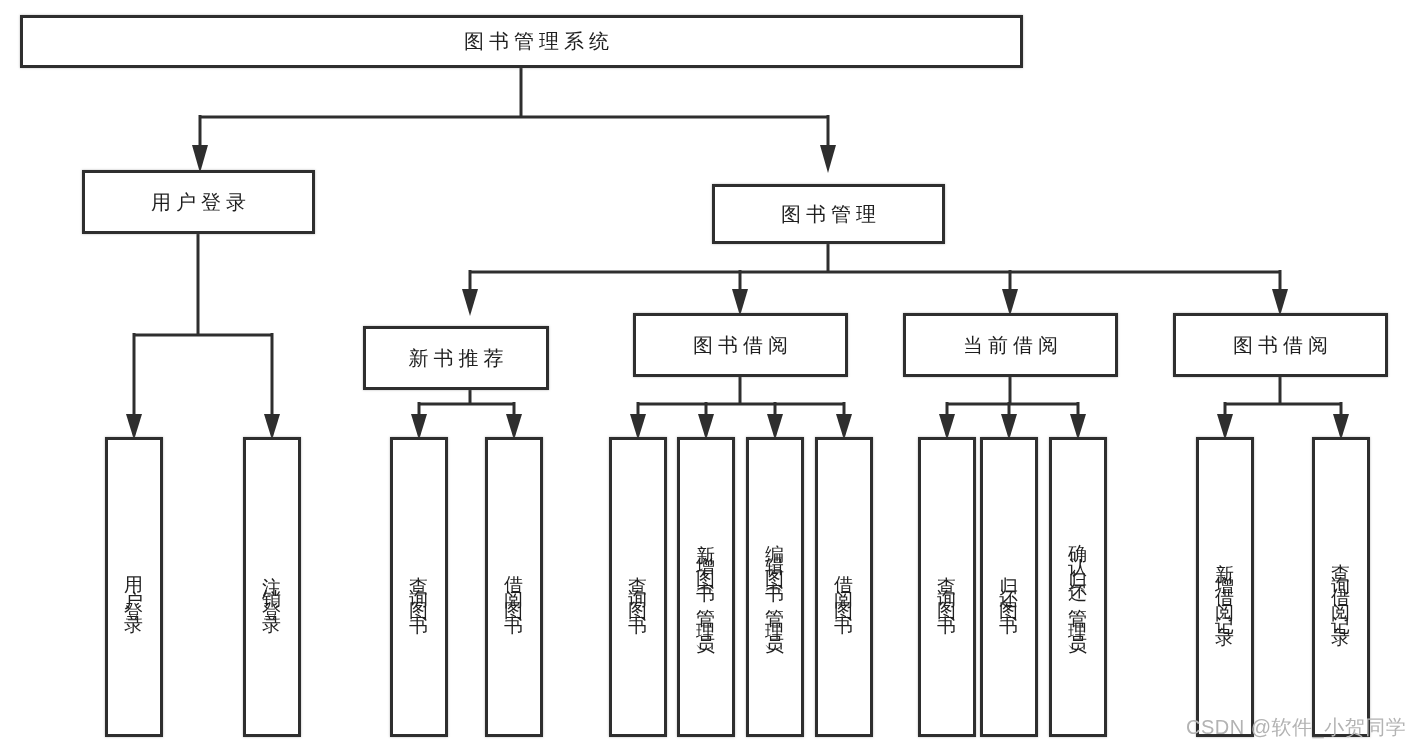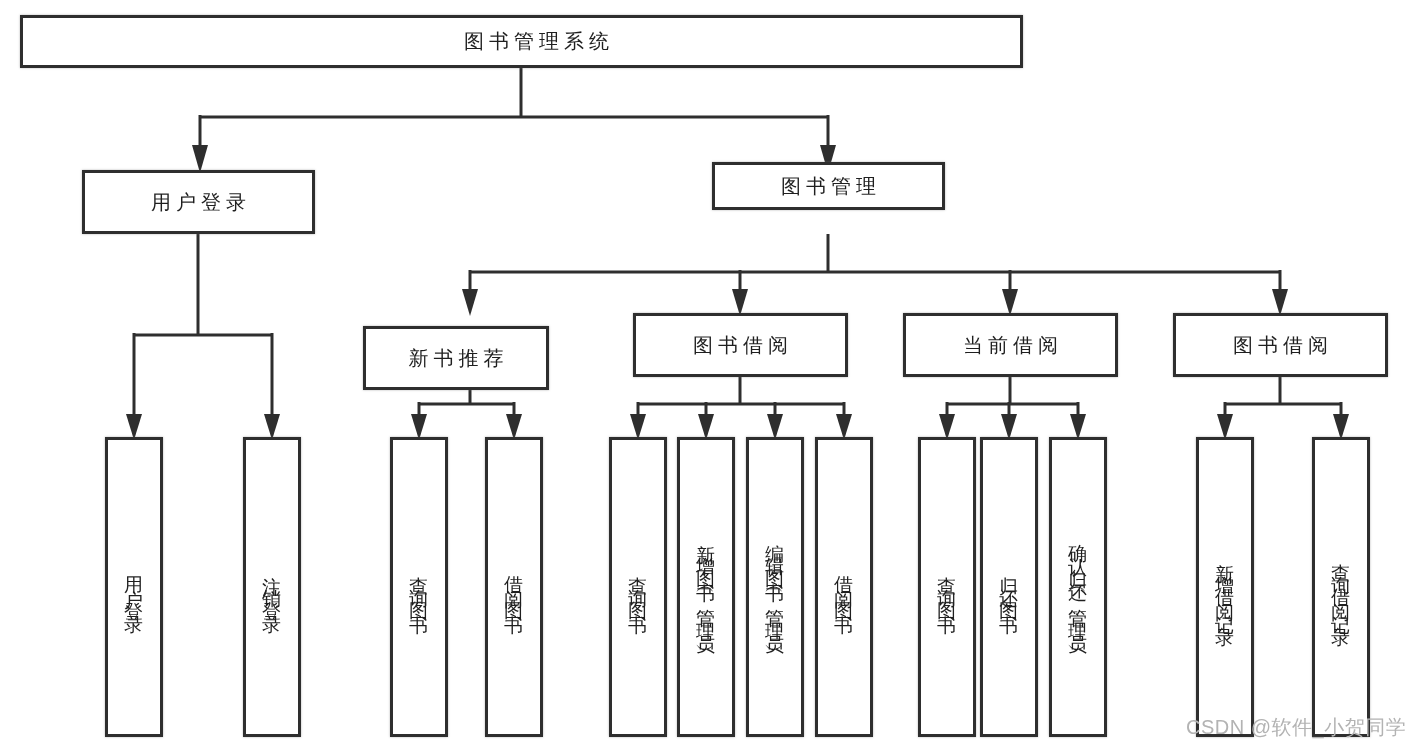--- a/index.html
+++ b/index.html
@@ -161,21 +161,21 @@
     </g>
     <g fill="currentColor" stroke="none">
       <polygon points="1217,414 1233,414 1225,440"></polygon>
       <polygon points="1333,414 1349,414 1341,440"></polygon>
     </g>
   </svg>
 
   <div class="node h" style="left:20px;top:15px;width:1003px;height:53px;padding-left:30px;">图书管理系统</div>
 
   <div class="node h" style="left:82px;top:170px;width:233px;height:64px;">用户登录</div>
-  <div class="node h" style="left:712px;top:162px;width:233px;height:48px;">图书管理</div>
+  <div class="node h" style="left:712px;top:184px;width:233px;height:60px;">图书管理</div>
 
   <div class="node h" style="left:363px;top:326px;width:186px;height:64px;">新书推荐</div>
   <div class="node h" style="left:633px;top:313px;width:215px;height:64px;">图书借阅</div>
   <div class="node h" style="left:903px;top:313px;width:215px;height:64px;text-align:right;">当前借阅</div>
   <div class="node h" style="left:1173px;top:313px;width:215px;height:64px;">图书借阅</div>
 
   <div class="node leaf" style="left:105px;">
     <span class="vtext">用户登录</span>
   </div>
   <div class="node leaf" style="left:243px;">

